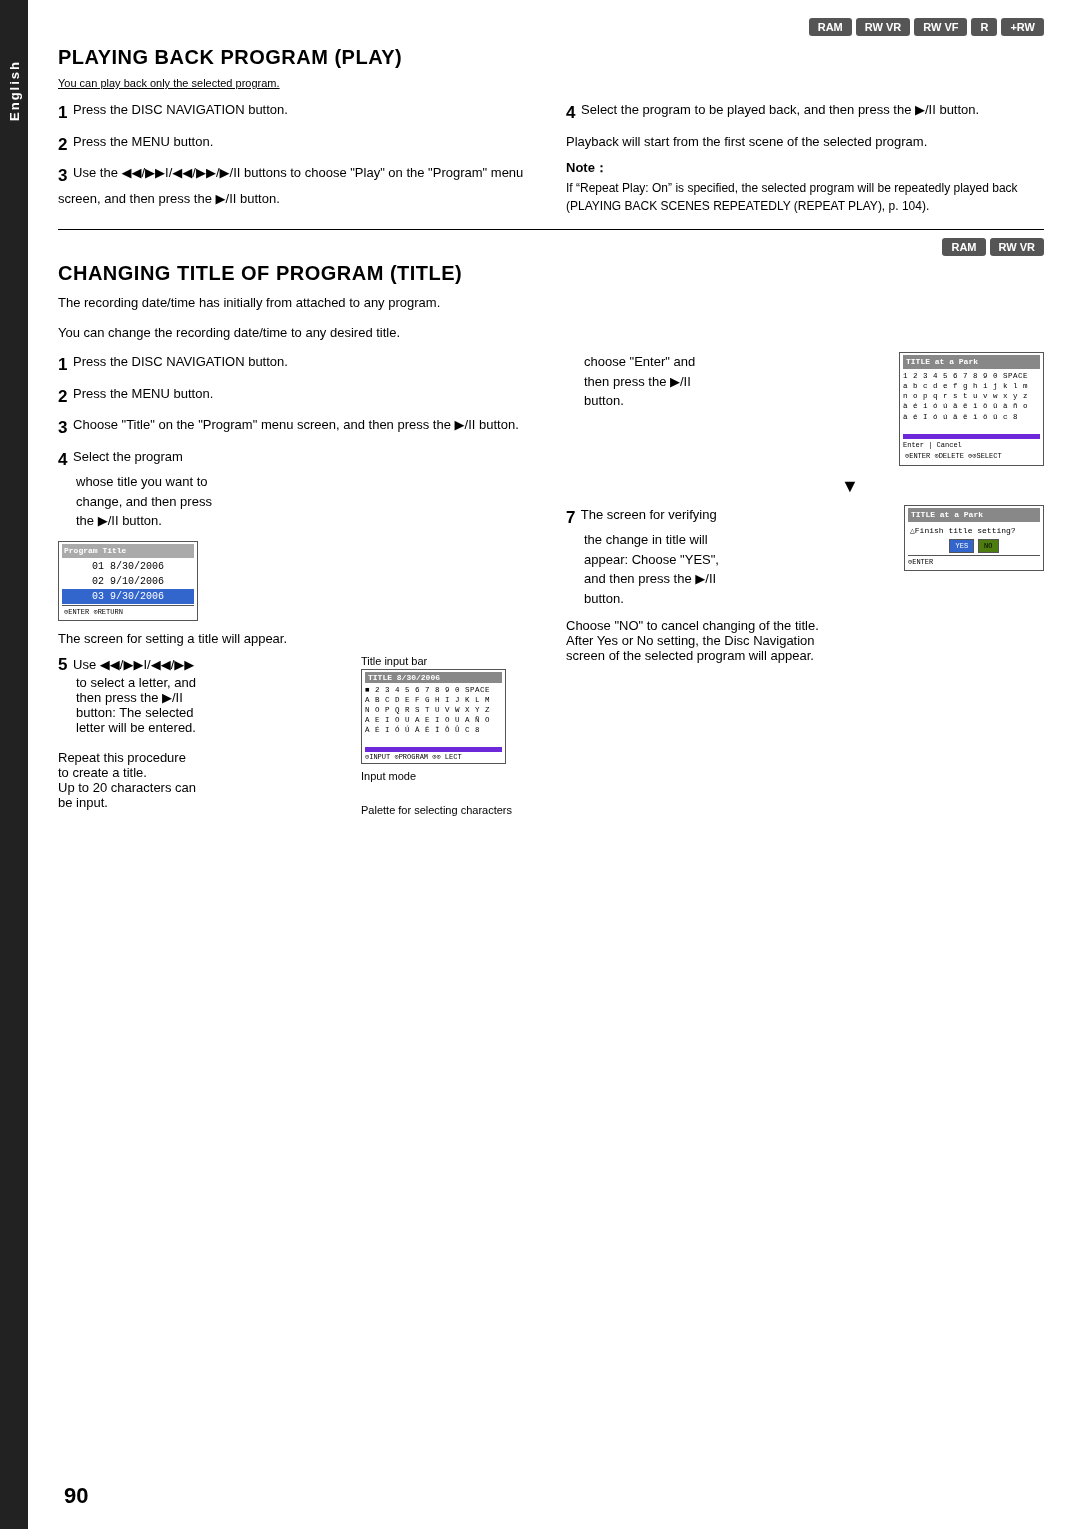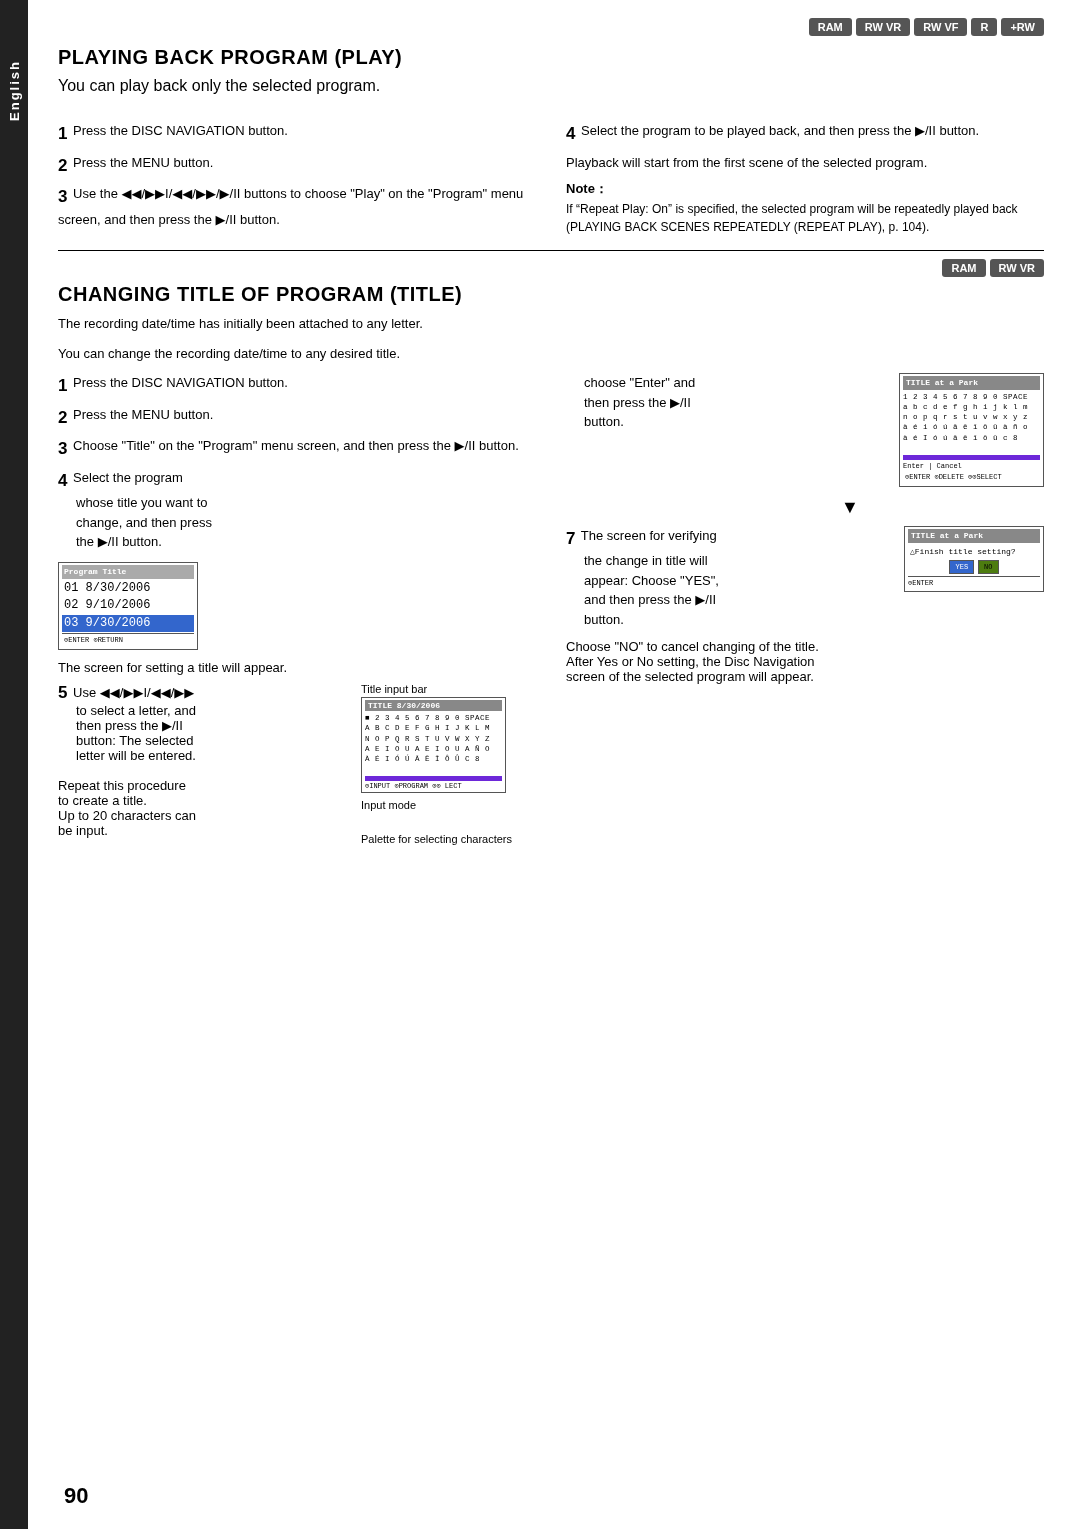--- a/index.html
+++ b/index.html
@@ -72,22 +72,23 @@
 
     
     .section-title {
       font-size: 20px;
       font-weight: 900;
       margin-bottom: 8px;
       letter-spacing: 0.5px;
     }
 
     .section-subtitle {
-      font-size: 16px;
-      margin-bottom: 26px;
+      font-size: 11px;
+      margin-bottom: 11px;
+      text-decoration: underline;
     }
 
     
     .two-col {
       display: flex;
       gap: 30px;
       margin-bottom: 10px;
     }
     .col-left { flex: 1; }
     .col-right { flex: 1; }
@@ -152,23 +153,24 @@
     }
     .prog-title-screen .screen-header {
       background: #aaa;
       color: #fff;
       font-size: 8px;
       padding: 1px 2px;
       margin-bottom: 1px;
       font-weight: bold;
     }
     .prog-title-screen .screen-line {
-      font-size: 12px;
+      font-size: 10px;
       padding: 1px 2px;
       line-height: 1.3;
+      text-align: center;
     }
     .prog-title-screen .screen-line.selected {
       background: #3366cc;
       color: #fff;
     }
     .prog-title-screen .screen-footer {
       font-size: 7px;
       border-top: 1px solid #555;
       padding: 1px 2px;
       margin-top: 1px;
@@ -345,21 +347,21 @@
 
     <hr class="divider">
 
     <div class="badge-row-2">
       <span class="badge badge-ram">RAM</span>
       <span class="badge badge-rwvr">RW VR</span>
     </div>
 
     <div>
       <div class="section-title">CHANGING TITLE OF PROGRAM (TITLE)</div>
-      <div class="section2-desc">The recording date/time has initially been attached to any letter.</div>
+      <div class="section2-desc">The recording date/time has initially from attached to any program.</div>
       <div class="section2-desc">You can change the recording date/time to any desired title.</div>
 
       <div class="two-col">
 
         <div class="col-left">
           <div class="step">
             <span class="step-num">1</span>
             <span class="step-text">Press the DISC NAVIGATION button.</span>
           </div>
           <div class="step">

